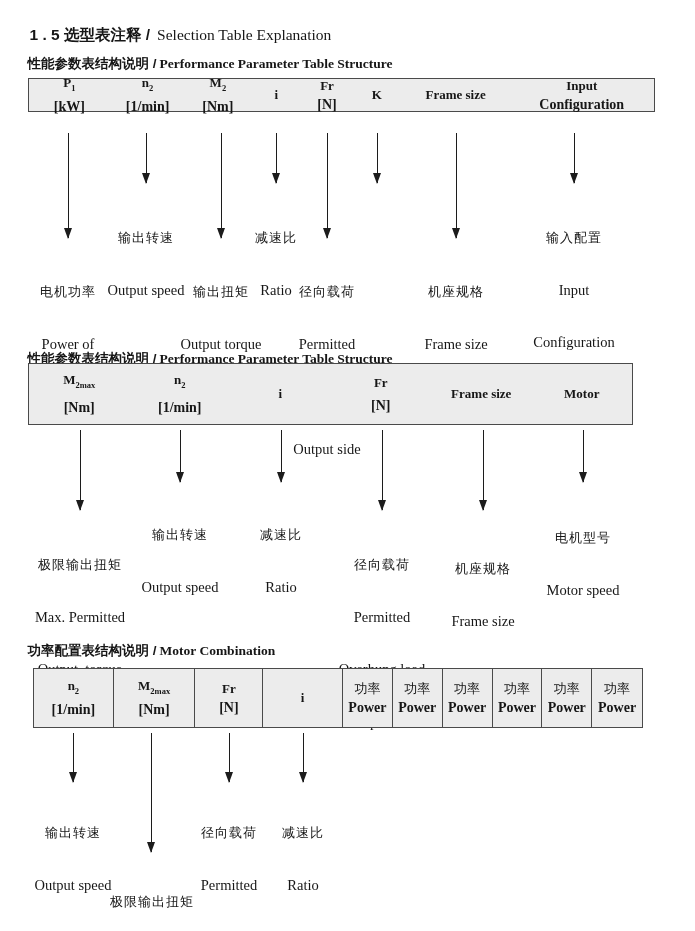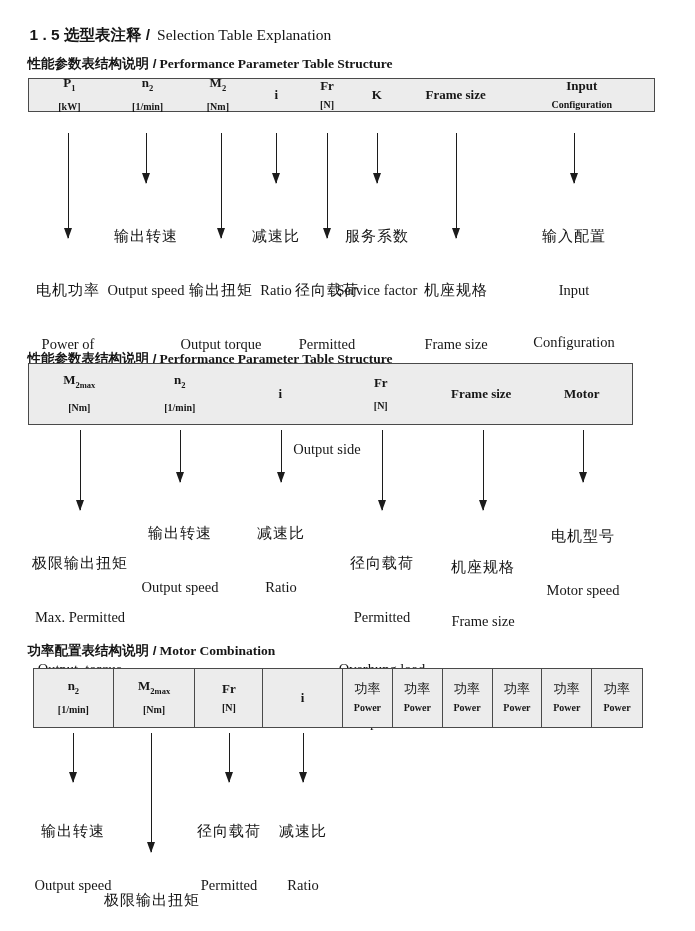--- a/index.html
+++ b/index.html
@@ -12,37 +12,37 @@
   .h-main .t-en{font-weight:normal;}
   .h-sec{position:absolute;left:14px;font-size:13.5px;font-weight:bold;white-space:pre;}
   .h-sec .t-zh{font-family:"Liberation Sans","DejaVu Sans",sans-serif;}
   .h-sec .t-en{margin-left:3px;}
 
   
   .tbl{position:absolute;display:flex;background:#ececec;border:1px solid #4a4a4a;box-sizing:border-box;}
   .cell{display:flex;flex-direction:column;align-items:center;justify-content:center;row-gap:5px;box-sizing:border-box;}
   .cell .sym{font-weight:bold;font-size:13px;line-height:14px;white-space:pre;}
   .cell .sym sub{font-size:8.5px;}
-  .cell .unit{font-weight:bold;font-size:10px;line-height:14px;white-space:pre;}
+  .cell .unit{font-weight:bold;font-size:14px;line-height:14px;white-space:pre;}
   .cell .unit:empty{display:none;}
   .t2 .cell{row-gap:9px;}
   .t3 .cell{border-right:1px solid #4a4a4a;}
   .t3 .cell:last-child{border-right:none;}
   .t3 .zh-sym{font-weight:normal;font-size:13px;line-height:14px;
               font-family:"Liberation Sans","DejaVu Sans",sans-serif;white-space:pre;}
 
   
   .arrow{position:absolute;width:0;border-left:1.4px solid #1c1c1c;}
   .arrow::after{content:"";position:absolute;left:-4.8px;bottom:-1px;width:0;height:0;
                 border-left:4px solid transparent;border-right:4px solid transparent;
                 border-top:11px solid #1c1c1c;}
 
   
   .lbl{position:absolute;transform:translateX(-50%);text-align:center;line-height:17.5px;white-space:pre;}
-  .lbl .zh{font-size:15px;letter-spacing:1px;font-family:Liberation Mono, monospace;}
+  .lbl .zh{font-size:13px;letter-spacing:1px;font-family:Liberation Serif, serif;}
   .lbl .en{font-size:14.5px;}
 </style>
 </head>
 <body>
 
 <div class="page">
 
   <div class="h-main">
     <span class="t-zh">1 . 5 选型表注释 /</span><span class="t-en">Selection Table Explanation</span>
   </div>
@@ -96,24 +96,20 @@
   <div class="arrow" style="left:574px;top:133px;height:50px;"></div>
 
   <div class="lbl" style="left:146px;top:194px;">
     <div class="zh">输出转速</div>
     <div class="en">Output speed</div>
   </div>
   <div class="lbl" style="left:276px;top:194px;">
     <div class="zh">减速比</div>
     <div class="en">Ratio</div>
   </div>
-  <div class="lbl" style="left:377px;top:194px;">
-    <div class="zh">服务系数</div>
-    <div class="en">Service factor</div>
-  </div>
   <div class="lbl" style="left:574px;top:194px;">
     <div class="zh">输入配置</div>
     <div class="en">Input</div>
     <div class="en">Configuration</div>
   </div>
 
   <div class="lbl" style="left:221px;top:248px;">
     <div class="zh">输出扭矩</div>
     <div class="en">Output torque</div>
   </div>

